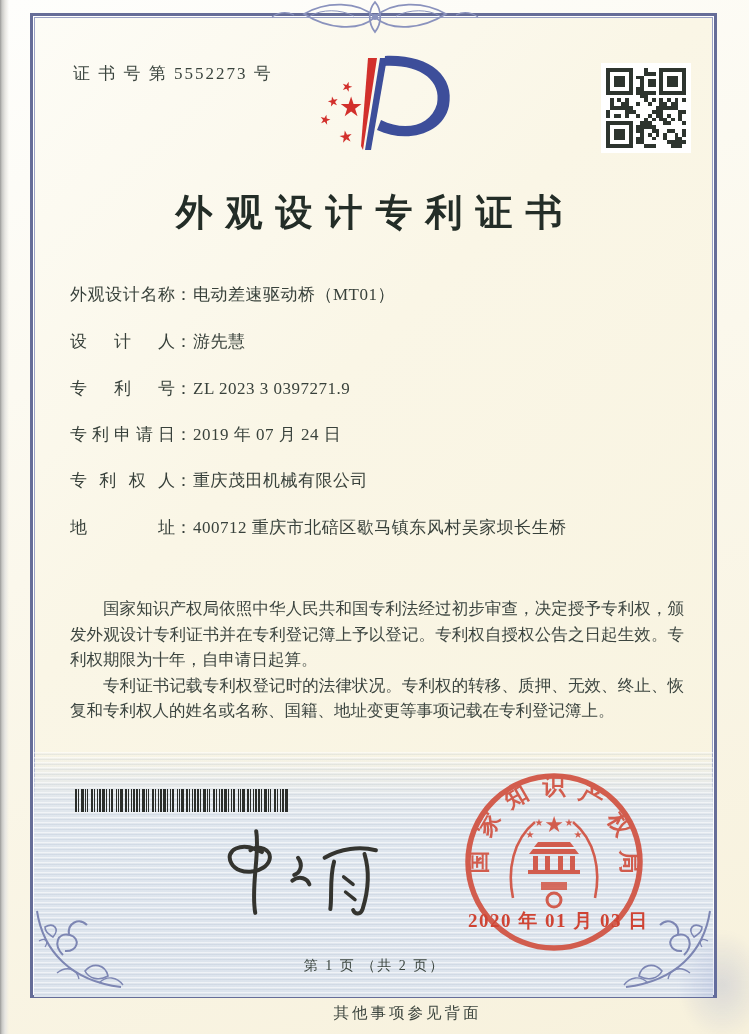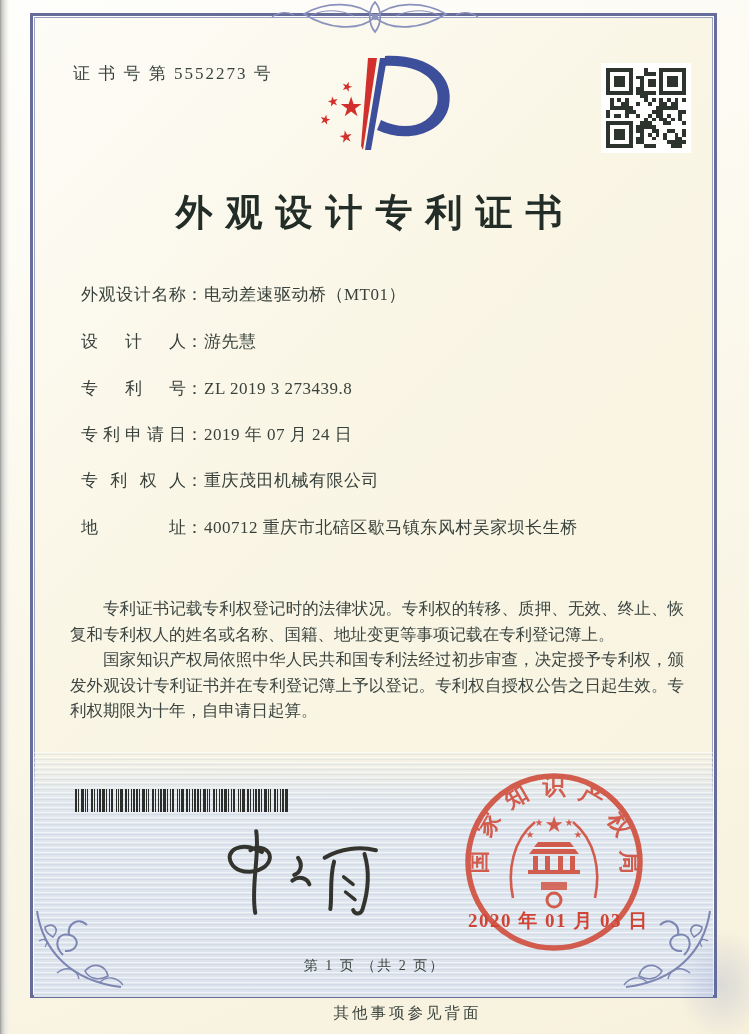--- a/index.html
+++ b/index.html
@@ -15,21 +15,21 @@
   .watermark { position:absolute; left:205px; top:120px; width:340px; height:340px; border-radius:50%;
     background:radial-gradient(circle, rgba(205,195,160,0.18) 0%, rgba(205,195,160,0.10) 55%, rgba(205,195,160,0) 72%); }
   .content { position:absolute; inset:0; }
 
   .cert-no { position:absolute; left:73px; top:62px; font-size:17px; letter-spacing:2px; color:#3a443e; }
   .logo { position:absolute; left:303px; top:42px; }
   .qr { position:absolute; left:601px; top:63px; width:90px; height:90px; background:#fff; padding:5px; }
   .title { position:absolute; left:0; top:188px; width:100%; text-align:center;
     font-size:37px; font-weight:bold; letter-spacing:13px; padding-left:2px; color:#232d27; }
 
-  .frow { position:absolute; left:81px; width:625px; font-size:17px; color:#38413b; white-space:nowrap; }
+  .frow { position:absolute; left:70px; width:625px; font-size:17px; color:#38413b; white-space:nowrap; }
   .flabel { display:inline-block; width:105px; text-align:justify; text-align-last:justify; vertical-align:top; }
   .fcolon { display:inline-block; width:18px; }
   .fvalue { letter-spacing:0.5px; }
   .grant-pair { position:absolute; left:300px; top:0; }
   .grant-pair .flabel { width:103px; }
 
   .paras { position:absolute; left:70px; top:596px; width:614px; font-size:16.5px;
     line-height:25.5px; color:#3c4540; text-align:justify; }
   .paras p { text-indent:2em; }
 
@@ -228,35 +228,35 @@
 
     <div class="title">外观设计专利证书</div>
 
     <div class="frow" style="top:283px">
       <span class="flabel">外观设计名称</span><span class="fcolon">：</span><span class="fvalue">电动差速驱动桥（MT01）</span>
     </div>
     <div class="frow" style="top:330px">
       <span class="flabel">设计人</span><span class="fcolon">：</span><span class="fvalue">游先慧</span>
     </div>
     <div class="frow" style="top:377px">
-      <span class="flabel">专利号</span><span class="fcolon">：</span><span class="fvalue">ZL 2019 3 273439.8</span>
+      <span class="flabel">专利号</span><span class="fcolon">：</span><span class="fvalue">ZL 2023 3 0397271.9</span>
     </div>
     <div class="frow" style="top:423px">
       <span class="flabel">专利申请日</span><span class="fcolon">：</span><span class="fvalue">2019 年 07 月 24 日</span>
     </div>
     <div class="frow" style="top:469px">
       <span class="flabel">专利权人</span><span class="fcolon">：</span><span class="fvalue">重庆茂田机械有限公司</span>
     </div>
     <div class="frow" style="top:516px">
       <span class="flabel">地址</span><span class="fcolon">：</span><span class="fvalue">400712 重庆市北碚区歇马镇东风村吴家坝长生桥</span>
     </div>
 
     <div class="paras">
+      <p>国家知识产权局依照中华人民共和国专利法经过初步审查，决定授予专利权，颁发外观设计专利证书并在专利登记簿上予以登记。专利权自授权公告之日起生效。专利权期限为十年，自申请日起算。</p>
       <p>专利证书记载专利权登记时的法律状况。专利权的转移、质押、无效、终止、恢复和专利权人的姓名或名称、国籍、地址变更等事项记载在专利登记簿上。</p>
-      <p>国家知识产权局依照中华人民共和国专利法经过初步审查，决定授予专利权，颁发外观设计专利证书并在专利登记簿上予以登记。专利权自授权公告之日起生效。专利权期限为十年，自申请日起算。</p>
     </div>
 
     <div class="band"></div>
 
     <svg class="flourish bl" width="112" height="110" viewBox="0 0 112 110">
       <g fill="none" stroke="#7d86b3" stroke-width="2">
         <path d="M4 26 C10 66, 38 96, 88 102"></path>
         <path d="M30 70 C20 60, 24 47, 37 50 C48 53, 45 67, 32 66 M36 50 C34 38, 46 32, 54 40"></path>
         <path d="M52 86 C60 77, 72 79, 75 91 C66 96, 56 94, 52 86 Z" stroke-width="1.6"></path>
         <path d="M12 42 C21 37, 27 44, 20 52 C14 48, 12 46, 12 42 Z" stroke-width="1.6"></path>

